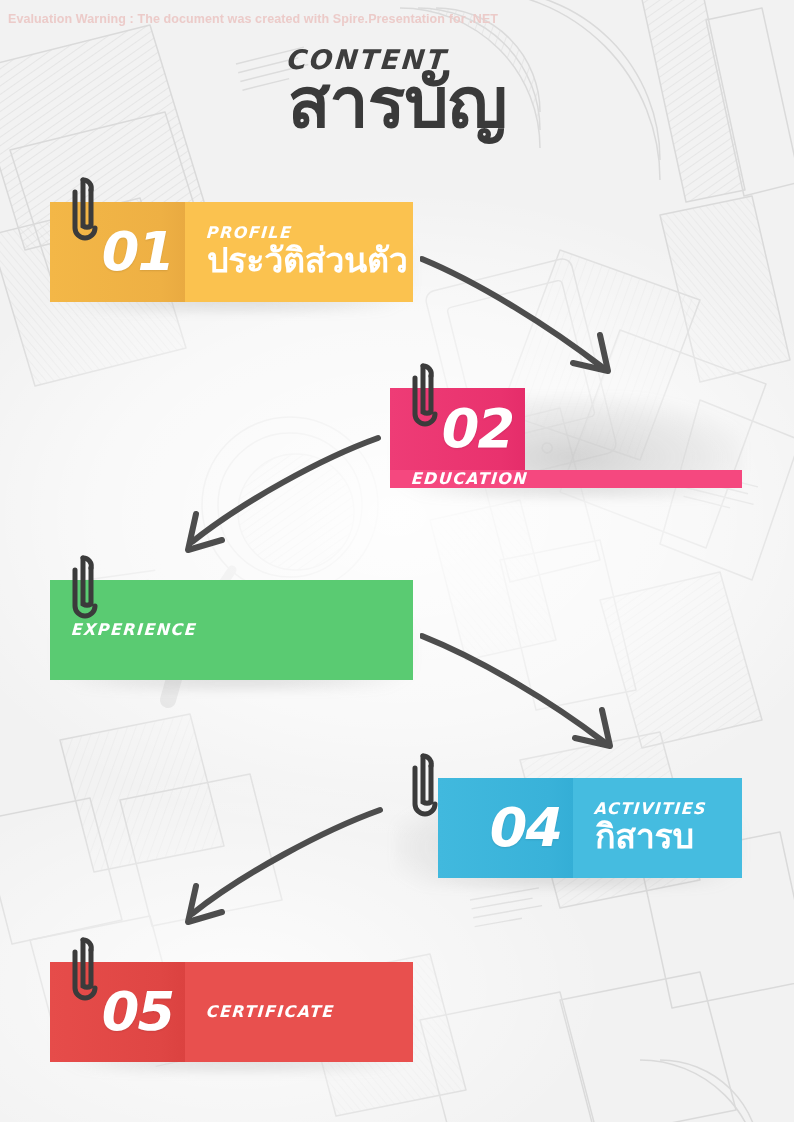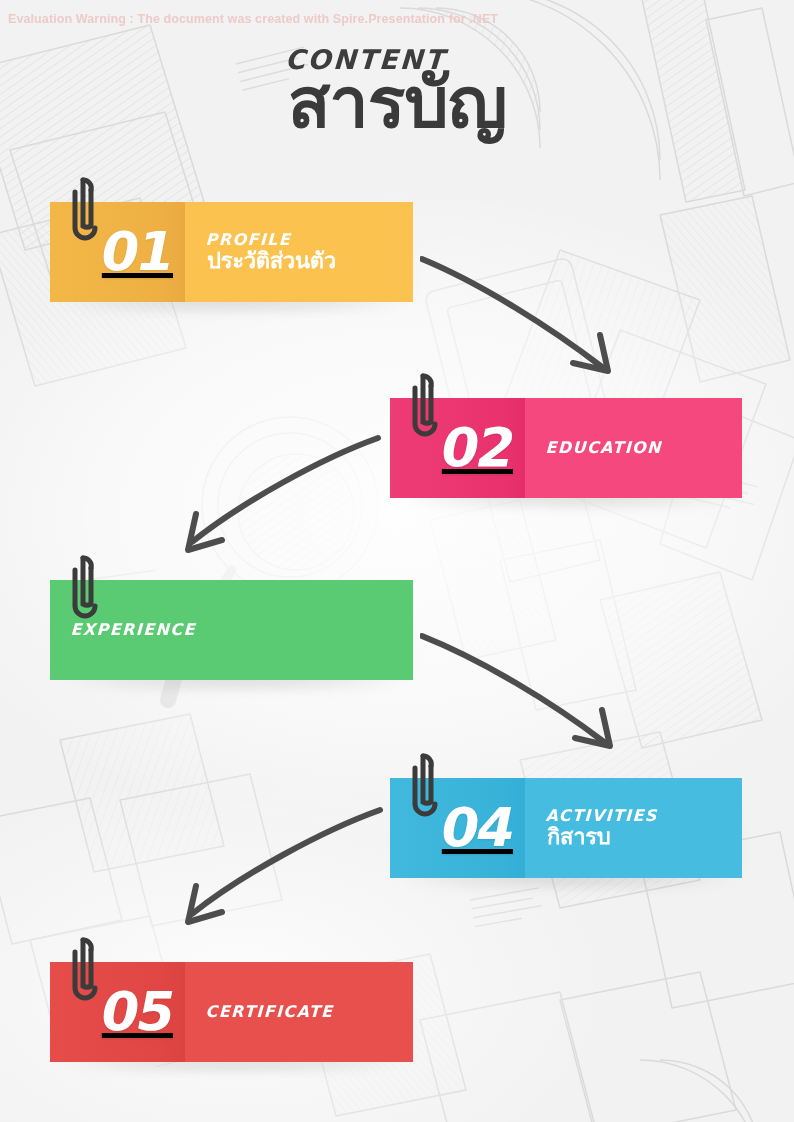--- a/index.html
+++ b/index.html
@@ -46,42 +46,42 @@
   
   .card{position:absolute;height:100px;z-index:25;display:flex;}
   .card .shadow{
     position:absolute;left:4px;right:-2px;top:8px;bottom:-10px;
     background:radial-gradient(ellipse at 50% 60%, rgba(120,120,120,.30) 0%, rgba(120,120,120,.10) 55%, rgba(120,120,120,0) 78%);
     filter:blur(5px);z-index:-1;
   }
   .num-block{
     width:135px;height:100px;position:relative;
     display:flex;align-items:center;justify-content:flex-end;
-    box-sizing:border-box;padding-right:12px;text-decoration:underline;
+    box-sizing:border-box;padding-right:12px;
   }
   .num-block .num{
     font-family:"DejaVu Sans",sans-serif;
     font-size:54px;font-weight:bold;font-style:italic;color:#ffffff;
     line-height:1;letter-spacing:-2px;
     text-shadow:0 1px 2px rgba(0,0,0,.10);
   }
   .text-block{
     flex:1;height:100px;box-sizing:border-box;
     display:flex;flex-direction:column;justify-content:center;
     padding-left:22px;
   }
   .label-en{
     font-family:"DejaVu Sans",sans-serif;
     font-size:16px;font-weight:bold;font-style:italic;
     letter-spacing:1.4px;color:#ffffff;line-height:1.1;
     transform:skewX(-5deg);transform-origin:left center;
   }
   .label-th{
     font-family:"DejaVu Sans",sans-serif;
-    font-size:22px;font-weight:bold;color:#ffffff;
+    font-size:34px;font-weight:bold;color:#ffffff;
     line-height:1.15;margin-top:0px;letter-spacing:-.3px;
   }
 
   
   .clip{position:absolute;left:18px;top:-28px;width:30px;height:74px;z-index:30;}
 
   
   .arrow{position:absolute;z-index:18;}
 </style>
 </head>
@@ -228,21 +228,21 @@
       <span class="label-en">PROFILE</span>
       <span class="label-th">ประวัติส่วนตัว</span>
     </div>
     <svg class="clip" viewBox="0 0 30 74" xmlns="http://www.w3.org/2000/svg">
       <path d="M15 6 L15 52 A8 8 0 0 0 23 52 L23 16" fill="none" stroke="#3b3b3b" stroke-width="5" stroke-linecap="round"></path>
       <path d="M15 6 A8 8 0 0 1 23 16" fill="none" stroke="#3b3b3b" stroke-width="5" stroke-linecap="round"></path>
       <path d="M7 18 L7 54 A10 10 0 0 0 27 54" fill="none" stroke="#3b3b3b" stroke-width="5" stroke-linecap="round"></path>
     </svg>
   </div>
 
-  <div class="card" style="left:390px;top:398px;width:352px;">
+  <div class="card" style="left:390px;top:388px;width:352px;flex-direction:column;">
     <div class="shadow"></div>
     <div class="num-block" style="background:linear-gradient(90deg,#ee3c76 0%,#e9326e 82%,#e52d6a 100%);">
       <span class="num">02</span>
     </div>
     <div class="text-block" style="background:#f5487f;">
       <span class="label-en">EDUCATION</span>
     </div>
     <svg class="clip" viewBox="0 0 30 74" xmlns="http://www.w3.org/2000/svg">
       <path d="M15 6 L15 52 A8 8 0 0 0 23 52 L23 16" fill="none" stroke="#3b3b3b" stroke-width="5" stroke-linecap="round"></path>
       <path d="M15 6 A8 8 0 0 1 23 16" fill="none" stroke="#3b3b3b" stroke-width="5" stroke-linecap="round"></path>
@@ -257,21 +257,21 @@
     </div>
     <svg class="clip" viewBox="0 0 30 74" xmlns="http://www.w3.org/2000/svg">
       <path d="M15 6 L15 52 A8 8 0 0 0 23 52 L23 16" fill="none" stroke="#3b3b3b" stroke-width="5" stroke-linecap="round"></path>
       <path d="M15 6 A8 8 0 0 1 23 16" fill="none" stroke="#3b3b3b" stroke-width="5" stroke-linecap="round"></path>
       <path d="M7 18 L7 54 A10 10 0 0 0 27 54" fill="none" stroke="#3b3b3b" stroke-width="5" stroke-linecap="round"></path>
     </svg>
   </div>
 
   <div class="card" style="left:390px;top:778px;width:352px;">
     <div class="shadow"></div>
-    <div class="num-block" style="background:linear-gradient(90deg,#41b9de 0%,#39b2d9 82%,#34aed6 100%);">
+    <div class="num-block" style="background:linear-gradient(90deg,#41b9de 0%,#39b2d9 82%,#34aed6 100%);margin-left:48px;">
       <span class="num">04</span>
     </div>
     <div class="text-block" style="background:#45bce0;">
       <span class="label-en">ACTIVITIES</span>
       <span class="label-th">กิสารบ</span>
     </div>
     <svg class="clip" viewBox="0 0 30 74" xmlns="http://www.w3.org/2000/svg">
       <path d="M15 6 L15 52 A8 8 0 0 0 23 52 L23 16" fill="none" stroke="#3b3b3b" stroke-width="5" stroke-linecap="round"></path>
       <path d="M15 6 A8 8 0 0 1 23 16" fill="none" stroke="#3b3b3b" stroke-width="5" stroke-linecap="round"></path>
       <path d="M7 18 L7 54 A10 10 0 0 0 27 54" fill="none" stroke="#3b3b3b" stroke-width="5" stroke-linecap="round"></path>

